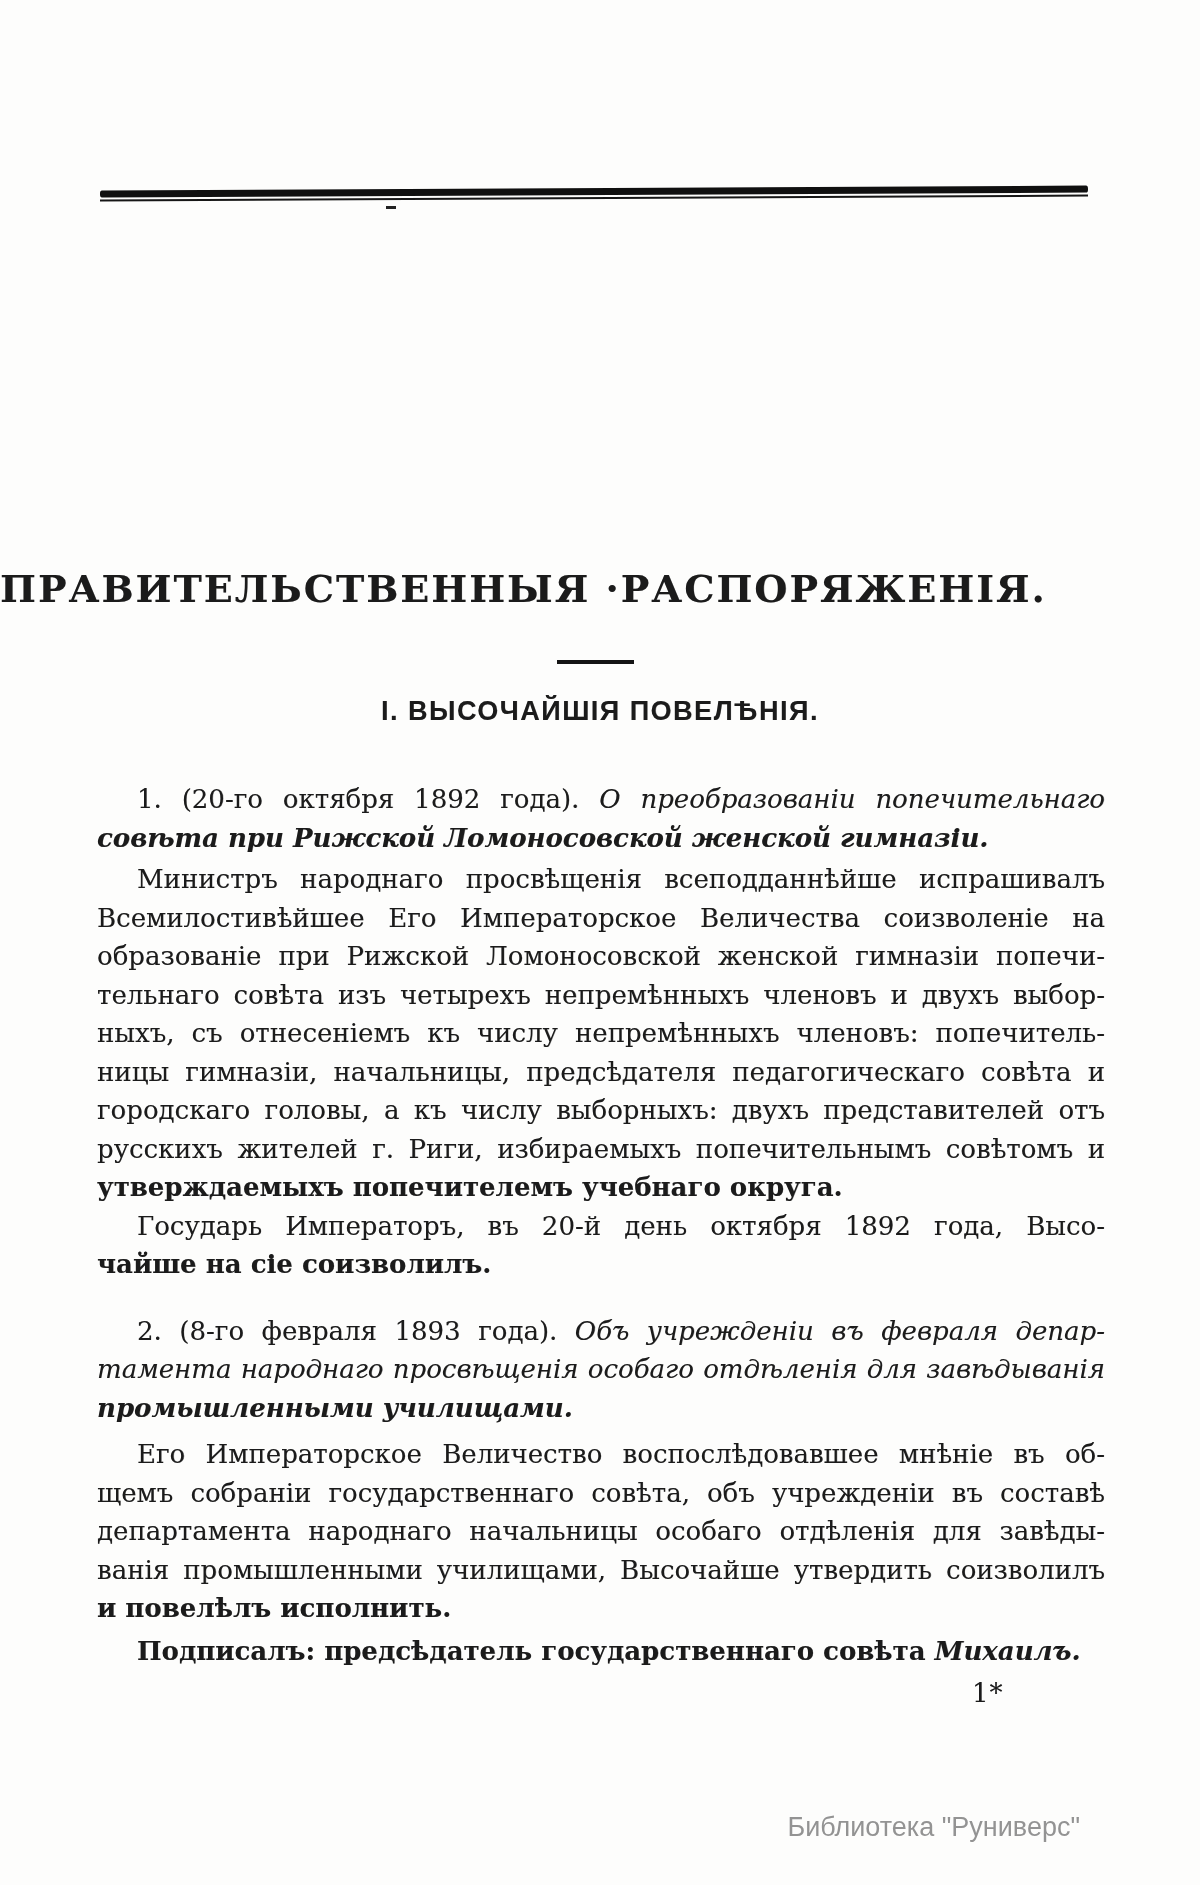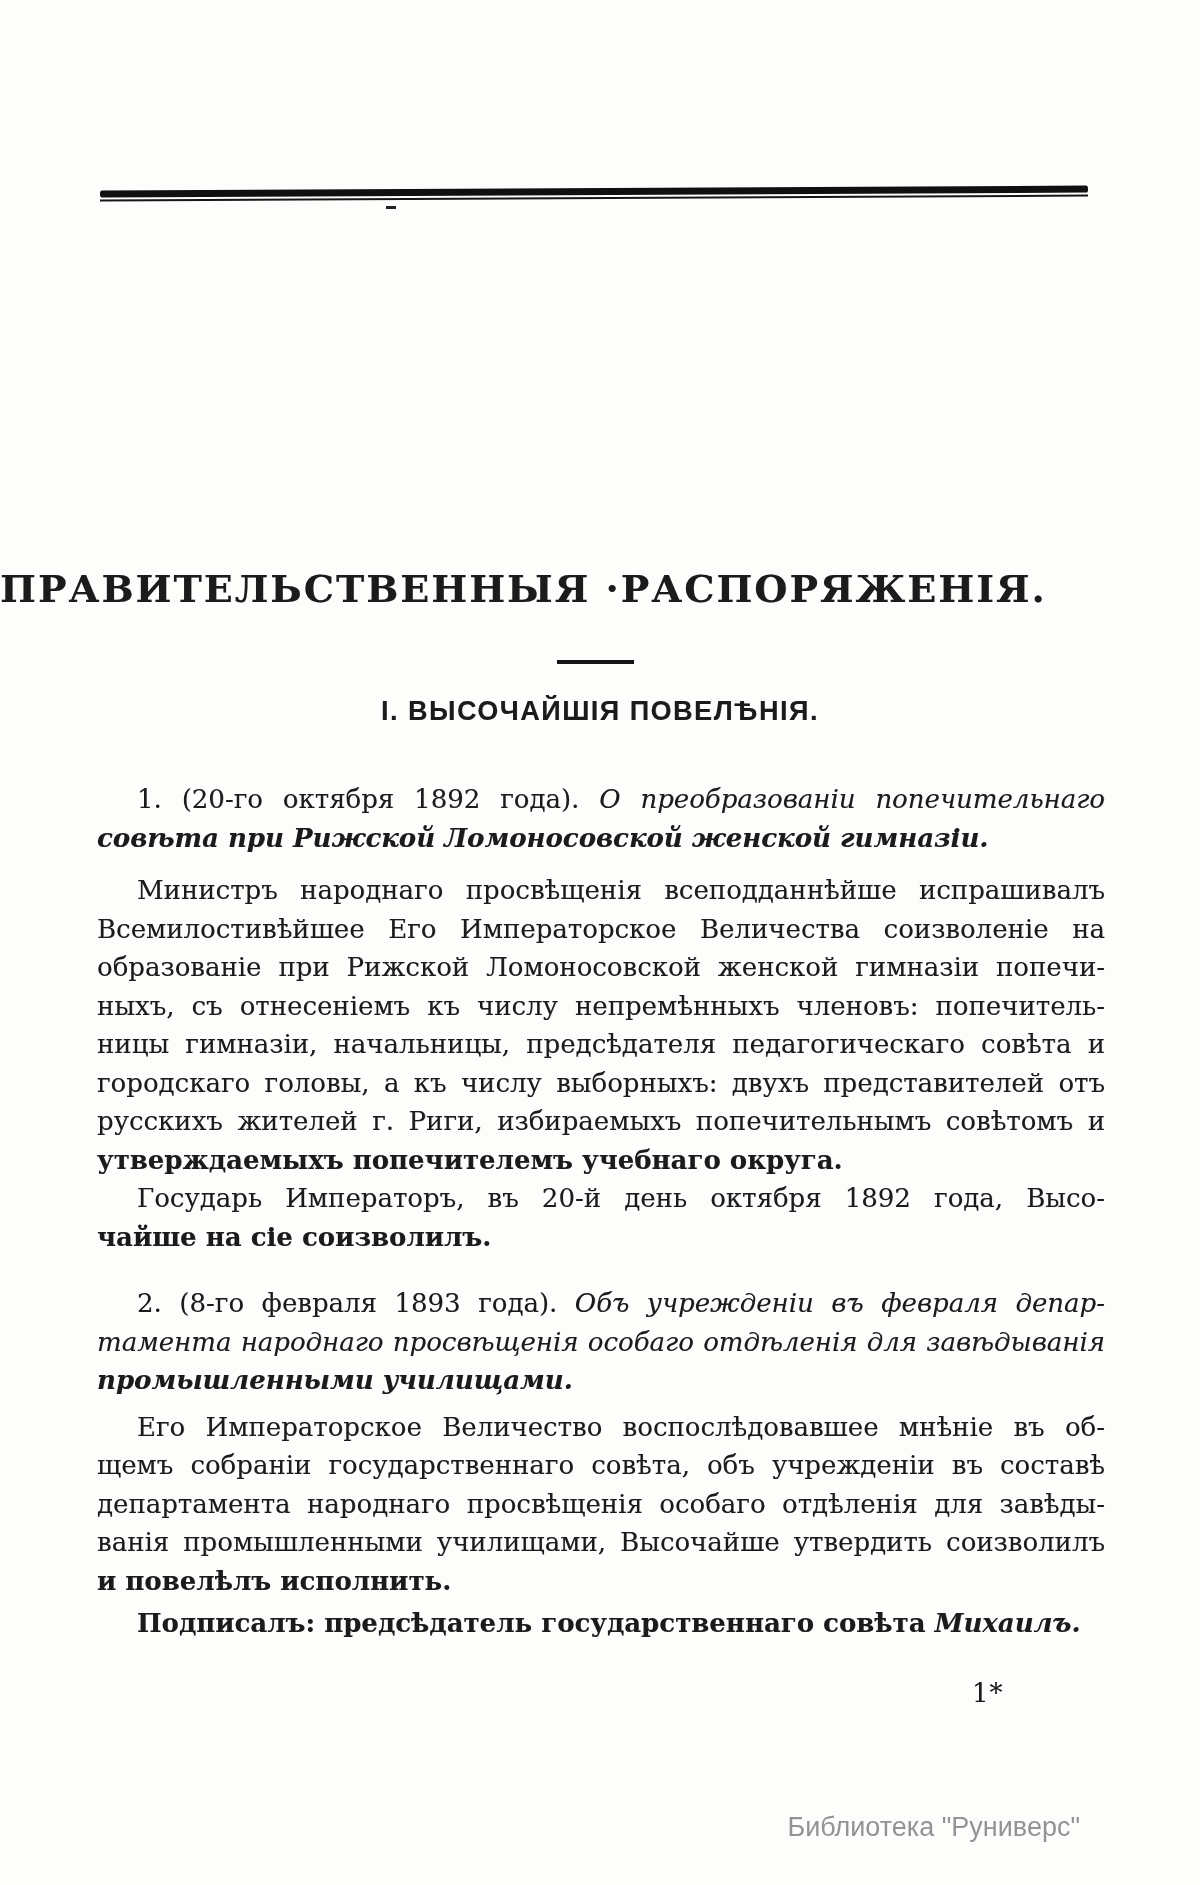--- a/index.html
+++ b/index.html
@@ -79,21 +79,21 @@
 
   .line {
     text-align: justify;
     text-align-last: justify;
     -moz-text-align-last: justify;
   }
   .block > .line:last-child { text-align-last: left; font-weight: bold; -moz-text-align-last: left; }
   .block > .line:first-child { text-indent: 40px; }
   .italic { font-style: italic; }
 
-  [data-name="decree-1-paragraph-1"] { margin-top: 14px; }
+  [data-name="decree-1-paragraph-1"] { margin-top: 3px; }
   [data-name="decree-1-paragraph-2"] { margin-top: 0px;  }
   [data-name="decree-2-heading"]     { margin-top: 28px; }
   [data-name="decree-2-paragraph-1"] { margin-top: 8px; }
   [data-name="signature-block"]      { margin-top: 4px;  }
 
   .page-mark {
     position: absolute;
     left: 972px;
     top: 1678px;
     font-size: 26px;
@@ -130,39 +130,40 @@
 
   <div class="document-body" data-name="document-body">
       <div class="block" data-name="decree-1-heading">
         <div class="line" data-name="text-line"><span data-name="text-segment">1. (20-го октября 1892 года). </span><span class="italic" data-name="text-segment-italic">О преобразованіи попечительнаго</span></div>
         <div class="line" data-name="text-line"><span class="italic" data-name="text-segment-italic">совѣта при Рижской Ломоносовской женской гимназіи.</span></div>
       </div>
       <div class="block" data-name="decree-1-paragraph-1">
         <div class="line" data-name="text-line"><span data-name="text-segment">Министръ народнаго просвѣщенія всеподданнѣйше испрашивалъ</span></div>
         <div class="line" data-name="text-line"><span data-name="text-segment">Всемилостивѣйшее Его Императорское Величества соизволеніе на</span></div>
         <div class="line" data-name="text-line"><span data-name="text-segment">образованіе при Рижской Ломоносовской женской гимназіи попечи-</span></div>
+        <div class="line" data-name="text-line"><span data-name="text-segment">тельнаго совѣта изъ четырехъ непремѣнныхъ членовъ и двухъ выбор-</span></div>
         <div class="line" data-name="text-line"><span data-name="text-segment">ныхъ, съ отнесеніемъ къ числу непремѣнныхъ членовъ: попечитель-</span></div>
         <div class="line" data-name="text-line"><span data-name="text-segment">ницы гимназіи, начальницы, предсѣдателя педагогическаго совѣта и</span></div>
         <div class="line" data-name="text-line"><span data-name="text-segment">городскаго головы, а къ числу выборныхъ: двухъ представителей отъ</span></div>
         <div class="line" data-name="text-line"><span data-name="text-segment">русскихъ жителей г. Риги, избираемыхъ попечительнымъ совѣтомъ и</span></div>
         <div class="line" data-name="text-line"><span data-name="text-segment">утверждаемыхъ попечителемъ учебнаго округа.</span></div>
       </div>
       <div class="block" data-name="decree-1-paragraph-2">
         <div class="line" data-name="text-line"><span data-name="text-segment">Государь Императоръ, въ 20-й день октября 1892 года, Высо-</span></div>
         <div class="line" data-name="text-line"><span data-name="text-segment">чайше на сіе соизволилъ.</span></div>
       </div>
       <div class="block" data-name="decree-2-heading">
         <div class="line" data-name="text-line"><span data-name="text-segment">2. (8-го февраля 1893 года). </span><span class="italic" data-name="text-segment-italic">Объ учрежденіи въ февраля депар-</span></div>
         <div class="line" data-name="text-line"><span class="italic" data-name="text-segment-italic">тамента народнаго просвѣщенія особаго отдѣленія для завѣдыванія</span></div>
         <div class="line" data-name="text-line"><span class="italic" data-name="text-segment-italic">промышленными училищами.</span></div>
       </div>
       <div class="block" data-name="decree-2-paragraph-1">
         <div class="line" data-name="text-line"><span data-name="text-segment">Его Императорское Величество воспослѣдовавшее мнѣніе въ об-</span></div>
         <div class="line" data-name="text-line"><span data-name="text-segment">щемъ собраніи государственнаго совѣта, объ учрежденіи въ составѣ</span></div>
-        <div class="line" data-name="text-line"><span data-name="text-segment">департамента народнаго просвѣщенія особаго отдѣленія для завѣды-</span></div>
+        <div class="line" data-name="text-line"><span data-name="text-segment">департамента народнаго начальницы особаго отдѣленія для завѣды-</span></div>
         <div class="line" data-name="text-line"><span data-name="text-segment">ванія промышленными училищами, Высочайше утвердить соизволилъ</span></div>
         <div class="line" data-name="text-line"><span data-name="text-segment">и повелѣлъ исполнить.</span></div>
       </div>
       <div class="block" data-name="signature-block">
         <div class="line" data-name="text-line"><span data-name="text-segment">Подписалъ: предсѣдатель государственнаго совѣта </span><span class="italic" data-name="text-segment-italic">Михаилъ.</span></div>
       </div>
     </div>
 
   <div class="page-mark" data-name="page-signature-mark">1*</div>
 

